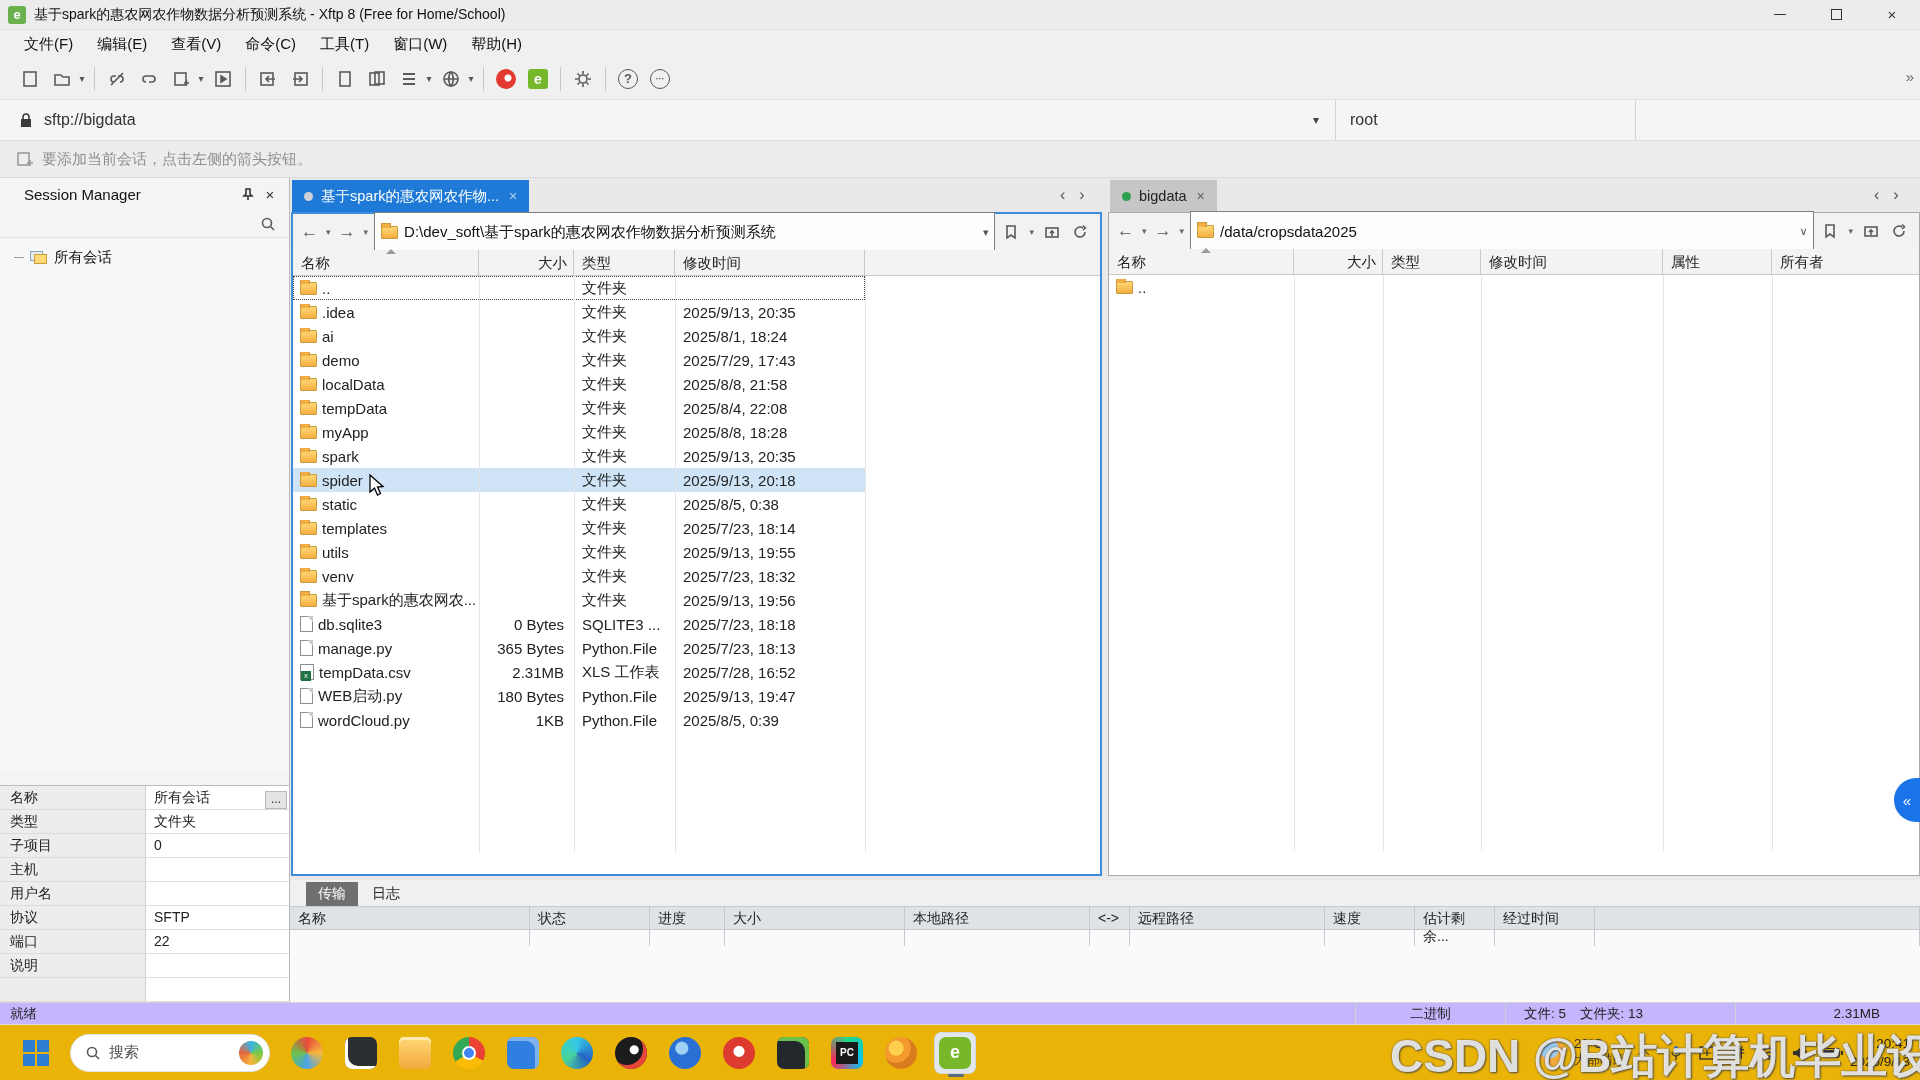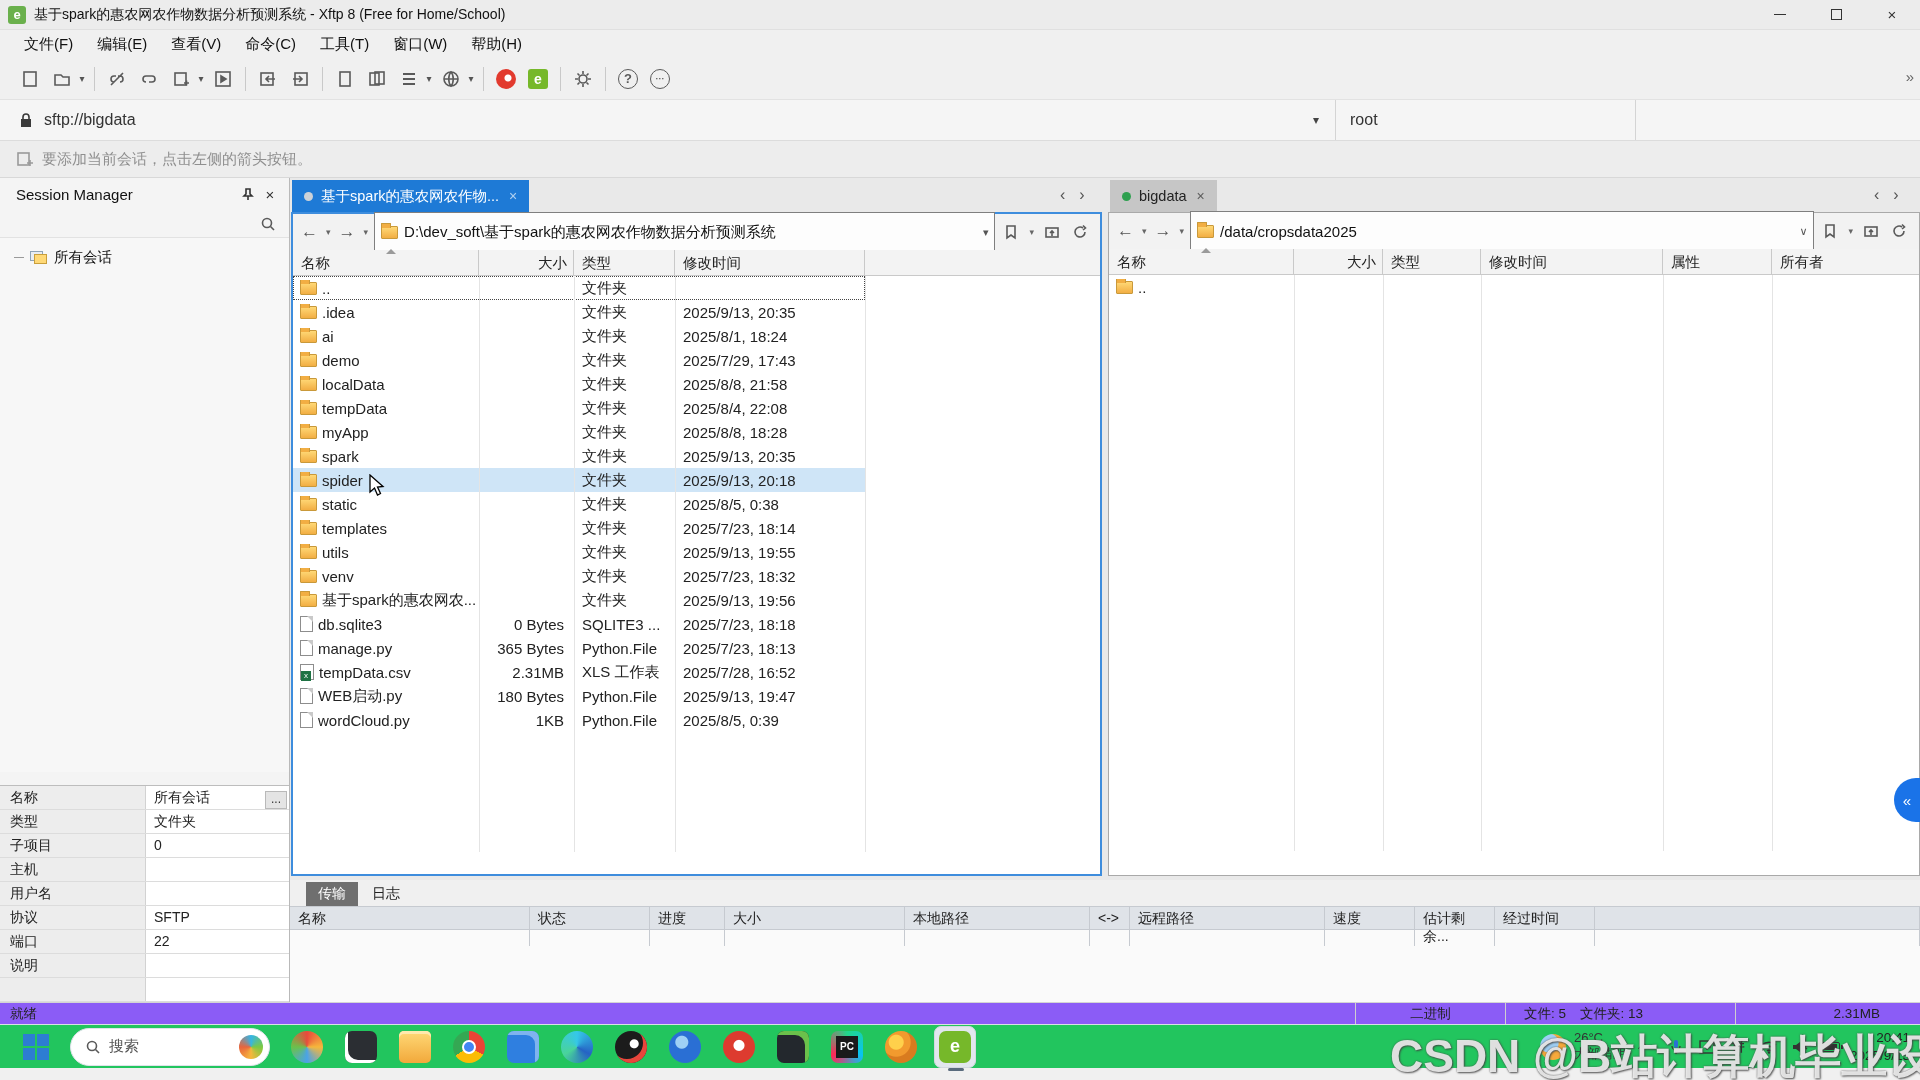--- a/index.html
+++ b/index.html
@@ -43,21 +43,21 @@
 
   
   .noticebar { position:absolute; left:0; top:141px; width:1920px; height:37px; background:#ededed; display:flex; align-items:center; padding-left:16px; border-bottom:1px solid #d8d8d8; color:#8f8f8f; }
   .noticebar .txt { margin-left:8px; font-size:15px; }
 
   
   .main { position:absolute; left:0; top:178px; width:1920px; height:824px; background:#e9e9e9; }
 
   
   .sidebar { position:absolute; left:0; top:0; width:290px; height:824px; background:#f4f4f4; border-right:1px solid #b9b9b9; }
-  .sb-header { height:32px; display:flex; align-items:center; padding:0 8px 0 16px; }
+  .sb-header { height:32px; display:flex; align-items:center; padding:0 8px 0 24px; }
   .sb-title { font-size:15px; color:#111; flex:1; }
   .sb-hbtn { width:22px; height:22px; display:flex; align-items:center; justify-content:center; color:#333; }
   .sb-tools { height:28px; display:flex; align-items:center; justify-content:flex-end; padding-right:10px; border-bottom:1px solid #e2e2e2; }
   .sb-tree { padding:10px 0 0 14px; background:#f7f7f7; height:534px; }
   .tree-item { display:flex; align-items:center; gap:6px; }
   .tree-dash { width:10px; height:1px; background:#9a9a9a; }
   .grp-ic { position:relative; width:18px; height:14px; }
   .grp-ic i { position:absolute; width:13px; height:10px; background:#ffd977; border:1px solid #c99f3c; }
   .grp-ic i:first-child { left:0; top:0; background:#e8edf2; border-color:#8fa3b5; }
   .grp-ic i:last-child { left:4px; top:3px; }
@@ -128,26 +128,26 @@
   .transfer { position:absolute; left:0; top:702px; width:1630px; height:122px; background:#f0f0f0; }
   .tr-tabs { height:26px; display:flex; align-items:flex-end; gap:2px; padding-left:16px; }
   .tr-tab { padding:3px 12px; font-size:14px; }
   .tr-tab.active { background:#6f6f6f; color:#fff; }
   .tr-tab.idle { color:#222; }
   .tr-header { height:24px; background:#dfe3e8; display:grid; grid-template-columns:240px 120px 75px 180px 185px 40px 195px 90px 80px 100px 1fr; font-size:14px; color:#222; border-top:1px solid #c6cad0; border-bottom:1px solid #c6cad0; }
   .tr-header .ch { border-right:1px solid #c6cad0; padding-top:3px; }
   .tr-body { height:72px; background:#fafafa; }
 
   
-  .statusbar { position:absolute; left:0; top:1002px; width:1920px; height:22px; background:#8b5cf6; border-top:1px solid #d4d4d4; display:flex; align-items:center; font-size:13.5px; color:#222; }
+  .statusbar { position:absolute; left:0; top:1002px; width:1920px; height:22px; background:#c4b5fd; border-top:1px solid #d4d4d4; display:flex; align-items:center; font-size:13.5px; color:#222; }
   .st-left { padding-left:10px; flex:1; }
   .st-seg { padding:0 18px; border-left:1px solid #cfcfcf; height:100%; display:flex; align-items:center; gap:14px; }
 
   
-  .taskbar { position:absolute; left:0; top:1024px; width:1920px; height:44px; background:#22c55e; border-top:1px solid #dadee5; display:flex; align-items:center; }
+  .taskbar { position:absolute; left:0; top:1024px; width:1920px; height:56px; background:#eab308; border-top:1px solid #dadee5; display:flex; align-items:center; }
   .tk-start { width:40px; height:40px; margin-left:16px; display:grid; grid-template-columns:12px 12px; grid-template-rows:12px 12px; gap:2px; align-content:center; justify-content:center; border-radius:6px; }
   .tk-start i { background:#2d7dd2; }
   .tk-search { width:200px; height:38px; margin-left:14px; background:#fff; border:1px solid #dfe3ea; border-radius:19px; display:flex; align-items:center; padding:0 6px 0 14px; gap:8px; color:#555; }
   .tk-search .sphere { margin-left:auto; width:24px; height:24px; border-radius:50%; background:conic-gradient(#35b5e5,#7bc943,#f6b73c,#e8643c,#35b5e5); }
   .tk-apps { display:flex; gap:12px; margin-left:16px; align-items:center; }
   .tk-app { width:42px; height:42px; border-radius:7px; display:flex; align-items:center; justify-content:center; position:relative; }
   .tk-app.active { background:#e2e7ee; border:1px solid #d3d8e0; }
   .tk-app.active:after { content:""; position:absolute; bottom:-4px; left:13px; width:16px; height:3px; border-radius:2px; background:#5a6b7d; }
   .ap { width:32px; height:32px; border-radius:7px; }
   .tk-right { margin-left:auto; display:flex; align-items:center; gap:10px; padding-right:10px; }

